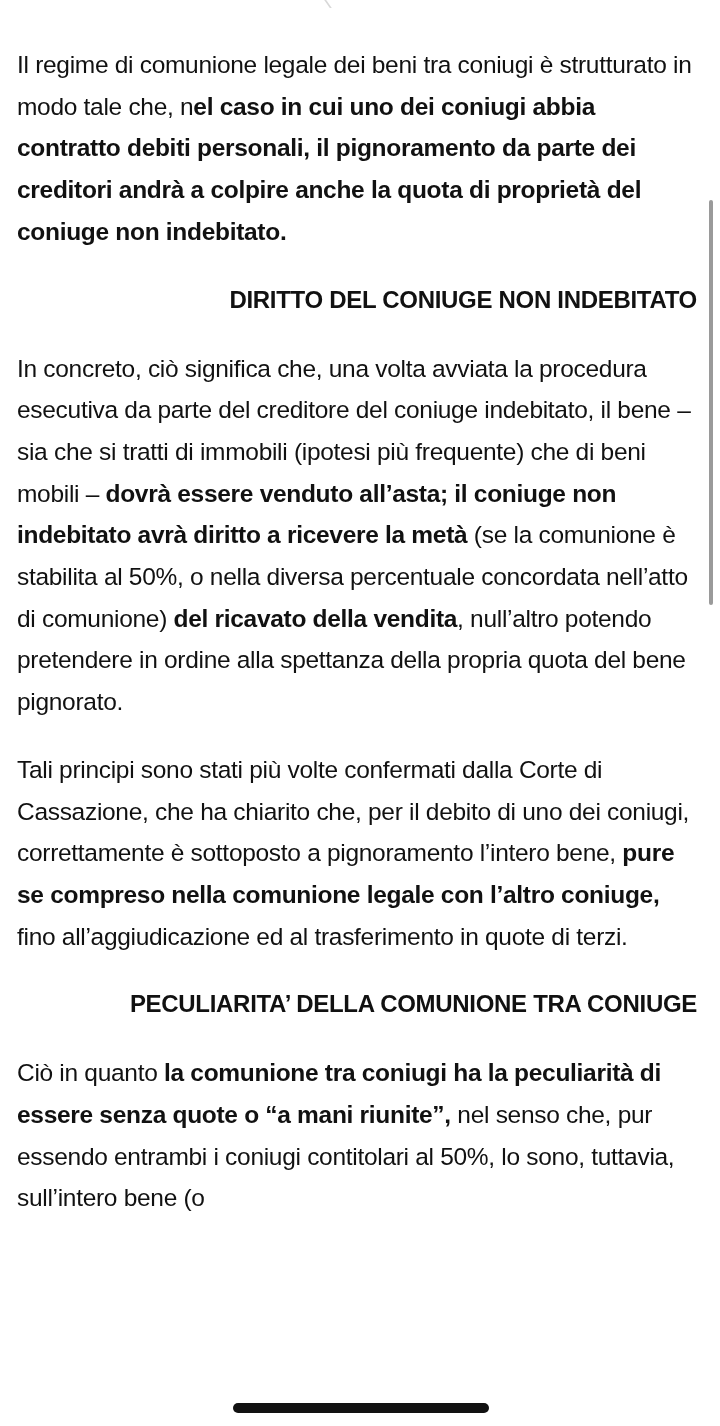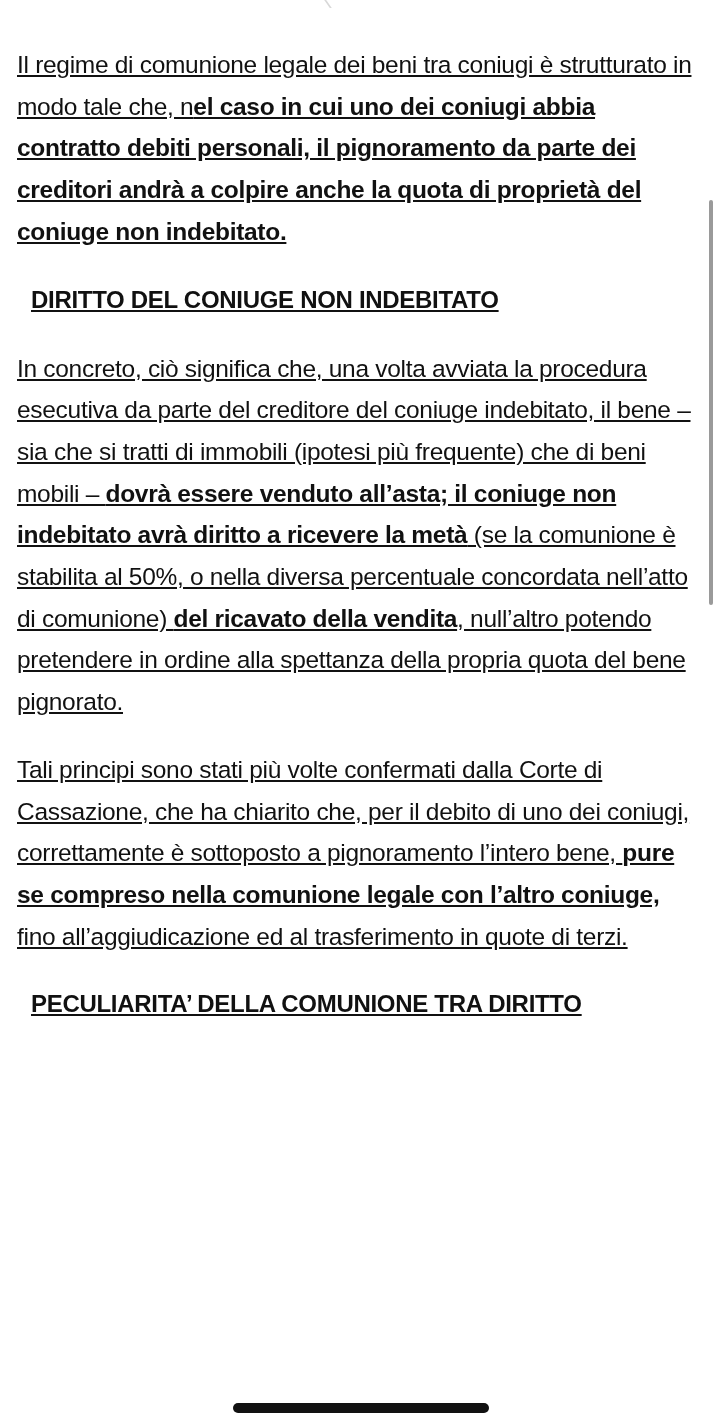--- a/index.html
+++ b/index.html
@@ -1,37 +1,38 @@
 <!DOCTYPE html>
 <html><head>
 <meta charset="utf-8">
 <style>
   html, body { margin:0; padding:0; background:#ffffff; }
   body { width:720px; height:1426px; position:relative; overflow:hidden;
          font-family:"Liberation Sans", sans-serif; color:#111111; }
-  .article { position:absolute; left:17px; top:44px; width:680px;text-decoration:underline; }
+  .article { position:absolute; left:17px; top:44px; width:680px; }
   .para { font-size:24.5px; line-height:41.7px; margin:0 0 26px 0; letter-spacing:-0.3px; }
-  .heading { font-size:24px; font-weight:bold; line-height:41px; margin:0 0 28px 14px; letter-spacing:-0.3px; }
+  .heading { font-size:24px; font-weight:bold; line-height:41px; margin:0 0 28px 0; letter-spacing:-0.3px;text-align:right; }
   b { font-weight:bold; }
   .scroll-indicator { position:absolute; left:709px; top:200px; width:4px; height:405px; background:#9a9a9a; border-radius:2px; }
   .home-indicator { position:absolute; left:233px; top:1403px; width:256px; height:10px; background:#111; border-radius:5px; }
   .top-mark { position:absolute; left:315px; top:0; width:12px; height:8px; border-right:2px solid #d8d8d8; transform:skewX(35deg); }
 </style>
 </head>
 <body>
 
 <div class="top-mark"></div>
 
 <div class="article">
   <p class="para"><span>Il regime di comunione legale dei beni tra coniugi è strutturato in modo tale che, n</span><b>el caso in cui uno dei coniugi abbia contratto debiti personali, il pignoramento da parte dei creditori andrà a colpire anche la quota di proprietà del coniuge non indebitato.</b></p>
 
   <h2 class="heading">DIRITTO DEL CONIUGE NON INDEBITATO</h2>
 
   <p class="para"><span>In concreto, ciò significa che, una volta avviata la procedura esecutiva da parte del creditore del coniuge indebitato, il bene – sia che si tratti di immobili (ipotesi più frequente) che di beni mobili – </span><b>dovrà essere venduto all’asta; il coniuge non indebitato avrà diritto a ricevere la metà</b><span> (se la comunione è stabilita al 50%, o nella diversa percentuale concordata nell’atto di comunione) </span><b>del ricavato della vendita</b><span>, null’altro potendo pretendere in ordine alla spettanza della propria quota del bene pignorato.</span></p>
 
   <p class="para"><span>Tali principi sono stati più volte confermati dalla Corte di Cassazione, che ha chiarito che, per il debito di uno dei coniugi, correttamente è sottoposto a pignoramento l’intero bene, </span><b>pure se compreso nella comunione legale con l’altro coniuge,</b><span> fino all’aggiudicazione ed al trasferimento in quote di terzi.</span></p>
 
-  <h2 class="heading">PECULIARITA’ DELLA COMUNIONE TRA DIRITTO</h2>
+  <h2 class="heading">PECULIARITA’ DELLA COMUNIONE TRA CONIUGE</h2>
 
+  <p class="para"><span>Ciò in quanto </span><b>la comunione tra coniugi ha la peculiarità di essere senza quote o “a mani riunite”,</b><span> nel senso che, pur essendo entrambi i coniugi contitolari al 50%, lo sono, tuttavia, sull’intero bene (o</span></p>
 </div>
 
 <div class="scroll-indicator"></div>
 <div class="home-indicator"></div>
 
 </body></html>

